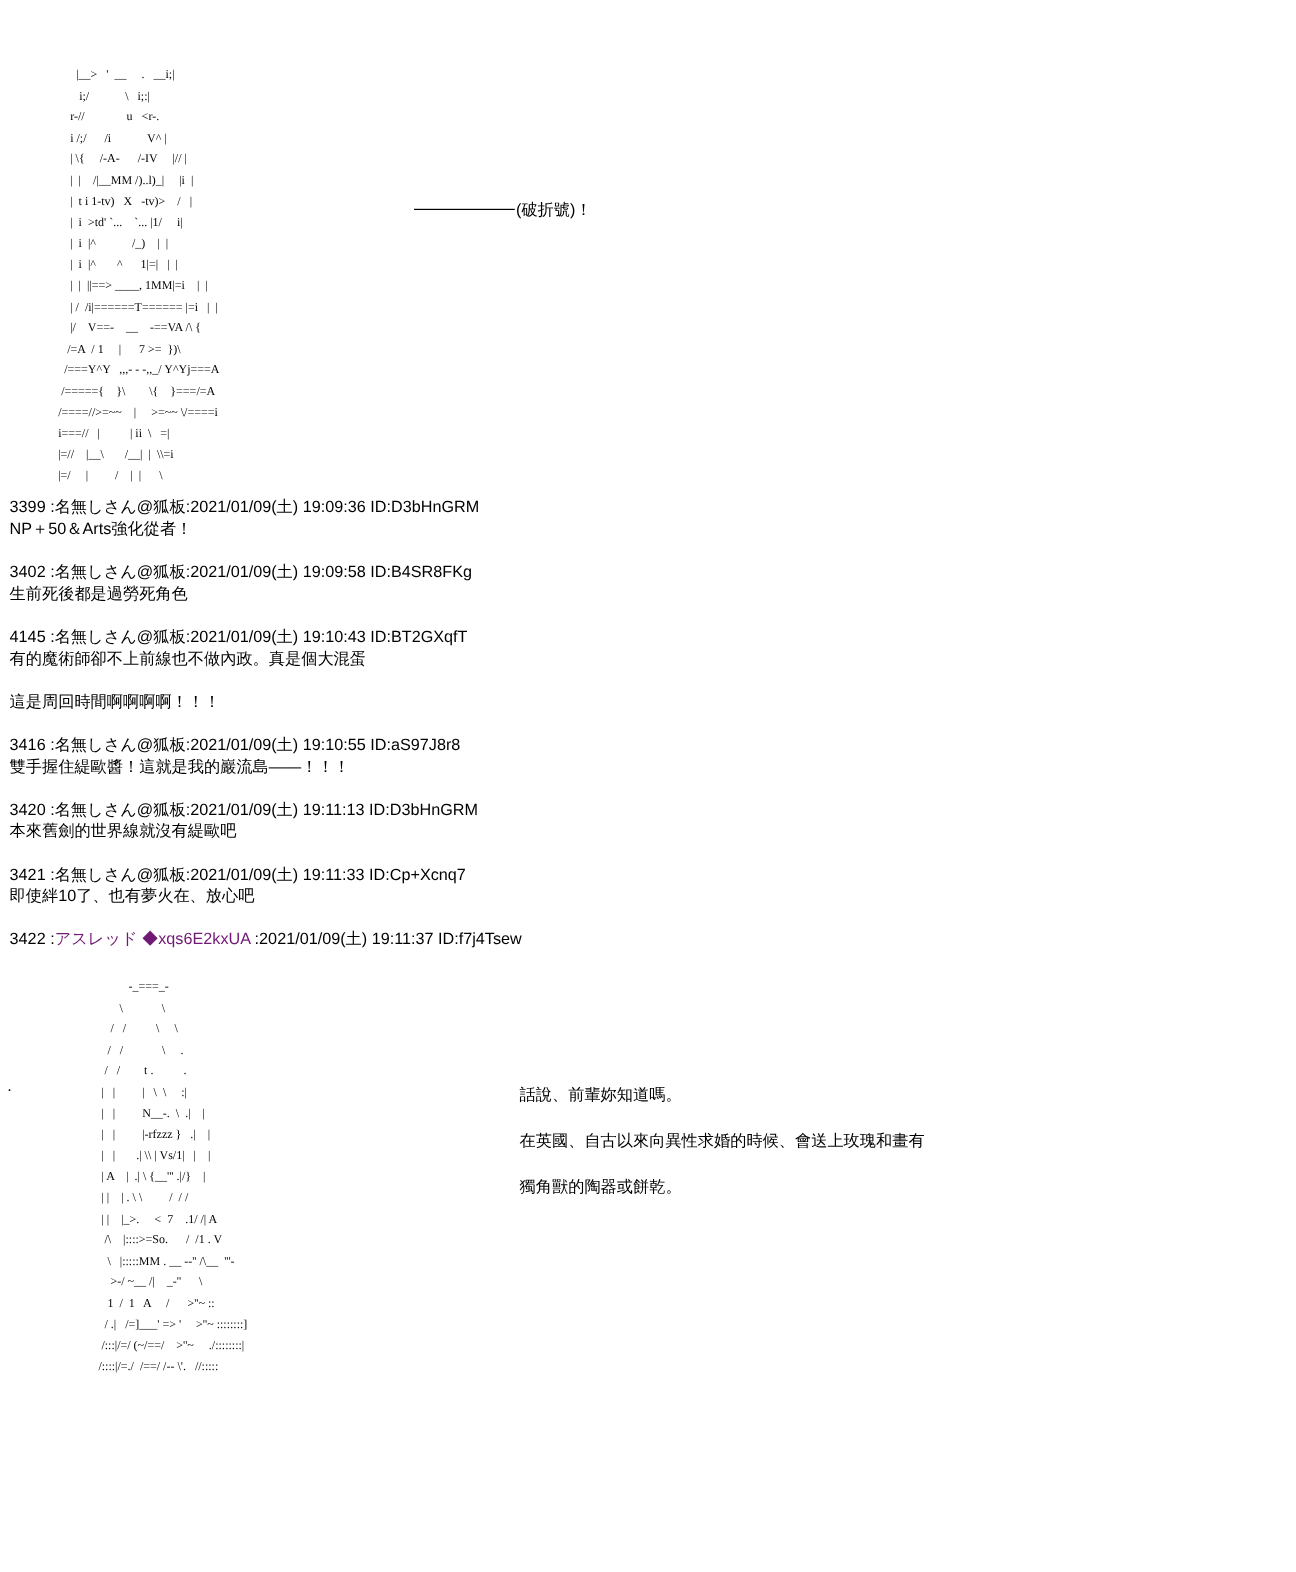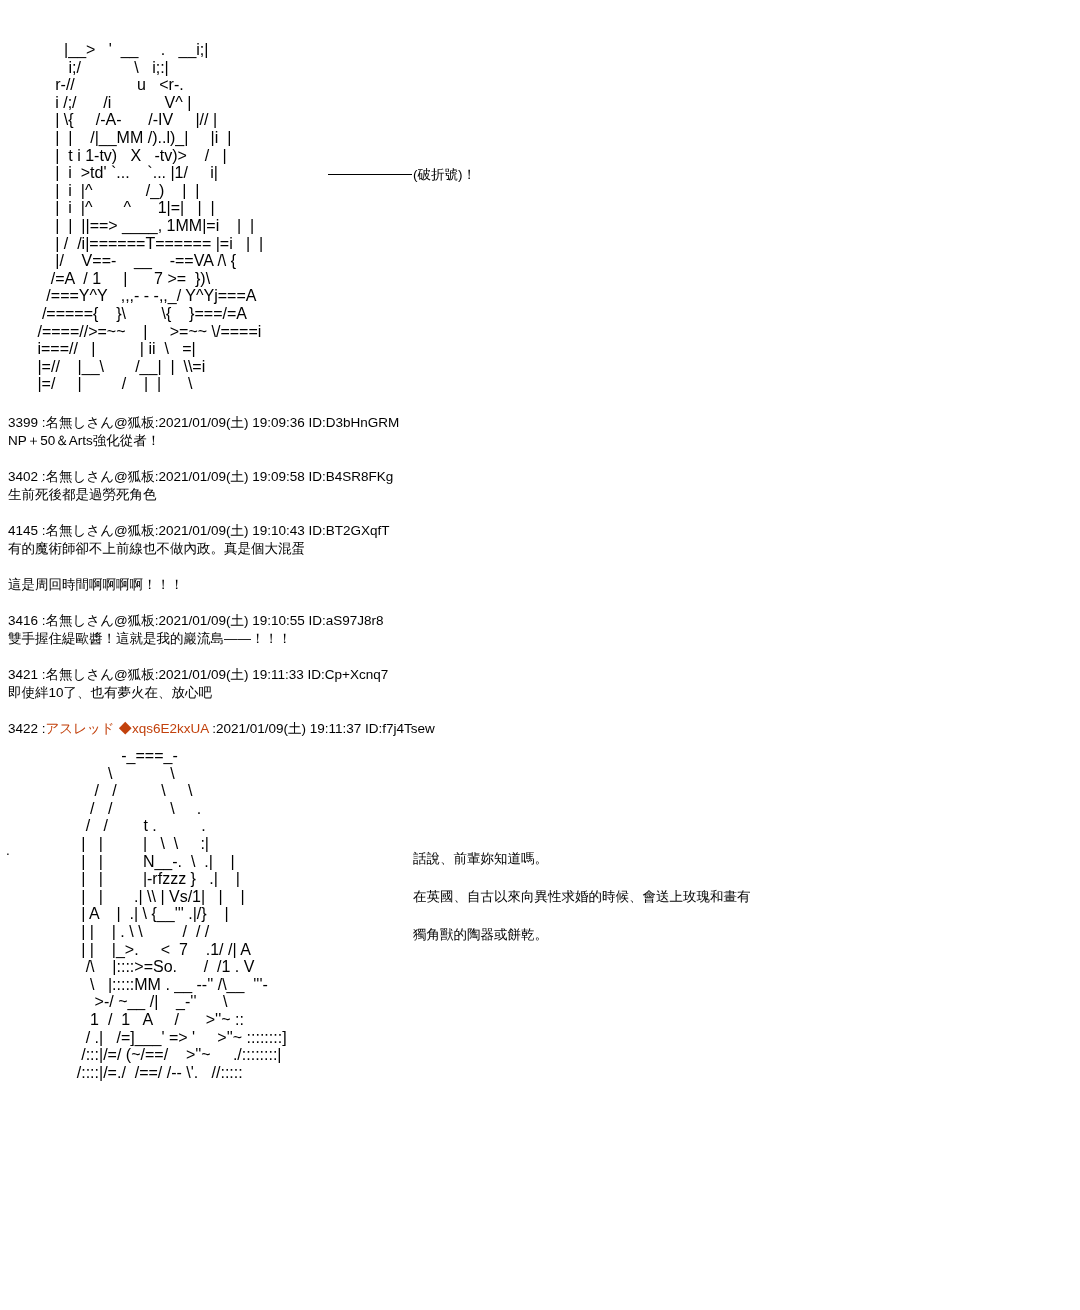--- a/index.html
+++ b/index.html
@@ -5,50 +5,50 @@
   html,body{margin:0;padding:0;background:#ffffff;}
   body{
     width:1080px;height:1310px;
     color:#000;
     font-family:"Liberation Sans", sans-serif;
   }
   .canvas{position:relative;width:1080px;height:1310px;overflow:hidden;background:#fff;}
 
   
   .aa{
-    font-family:Liberation Sans, sans-serif;
-    font-size:16px;
+    font-family:Liberation Serif, serif;
+    font-size:10px;
     line-height:17.6px;
     white-space:pre;
-    margin:3px;
+    margin:16px;
   }
 
   .top-scene{position:absolute;left:0;top:36px;width:1080px;height:362px;}
   .top-scene .aa{position:absolute;left:30px;top:2px;}
 
   .speech{font-size:13.5px;line-height:18px;white-space:nowrap;}
-  .speech-top{position:absolute;left:328px;top:130px;text-align:center;}
+  .speech-top{position:absolute;left:345px;top:130px;text-align:center;}
   .dash-line{
     display:inline-block;width:84px;height:1px;
     border-top:1.5px solid #000;vertical-align:middle;margin-right:1px;
   }
 
   .posts{
     position:absolute;left:8px;top:414px;width:1064px;
     font-size:13.5px;line-height:18px;
   }
   .post{margin:0 0 18px 0;}
   .post-header{white-space:nowrap;}
   .post-body{white-space:pre-line;}
-  .trip{color:#c2410c;}
+  .trip{color:#701a75;}
 
   .scene-bottom{position:relative;height:392px;}
   .scene-bottom .aa{position:absolute;left:48px;top:6px;}
   .stray-dot{position:absolute;left:-2px;top:104px;font-size:13.5px;}
-  .speech-b{position:absolute;left:374px;padding-left:31px;}
+  .speech-b{position:absolute;left:394px;padding-left:31px;}
   .b1{top:112px}
   .b2{top:150px}
   .b3{top:188px}
 </style>
 </head>
 <body>
 
 <div class="canvas">
 
   <section class="top-scene">
@@ -97,20 +97,24 @@
 
     <article class="post">
       <div class="post-body">這是周回時間啊啊啊啊！！！</div>
     </article>
 
     <article class="post">
       <div class="post-header"><span>3416 :</span><span class="name">名無しさん@狐板</span><span>:2021/01/09(土) 19:10:55 ID:aS97J8r8</span></div>
       <div class="post-body">雙手握住緹歐醬！這就是我的巖流島——！！！</div>
     </article>
 
+    <article class="post">
+      <div class="post-header"><span>3420 :</span><span class="name">名無しさん@狐板</span><span>:2021/01/09(土) 19:11:13 ID:D3bHnGRM</span></div>
+      <div class="post-body">本來舊劍的世界線就沒有緹歐吧</div>
+    </article>
 
     <article class="post">
       <div class="post-header"><span>3421 :</span><span class="name">名無しさん@狐板</span><span>:2021/01/09(土) 19:11:33 ID:Cp+Xcnq7</span></div>
       <div class="post-body">即使絆10了、也有夢火在、放心吧</div>
     </article>
 
     <article class="post">
       <div class="post-header"><span>3422 :</span><span class="name trip">アスレッド ◆xqs6E2kxUA</span><span> :2021/01/09(土) 19:11:37 ID:f7j4Tsew</span></div>
 
       <div class="scene-bottom">

